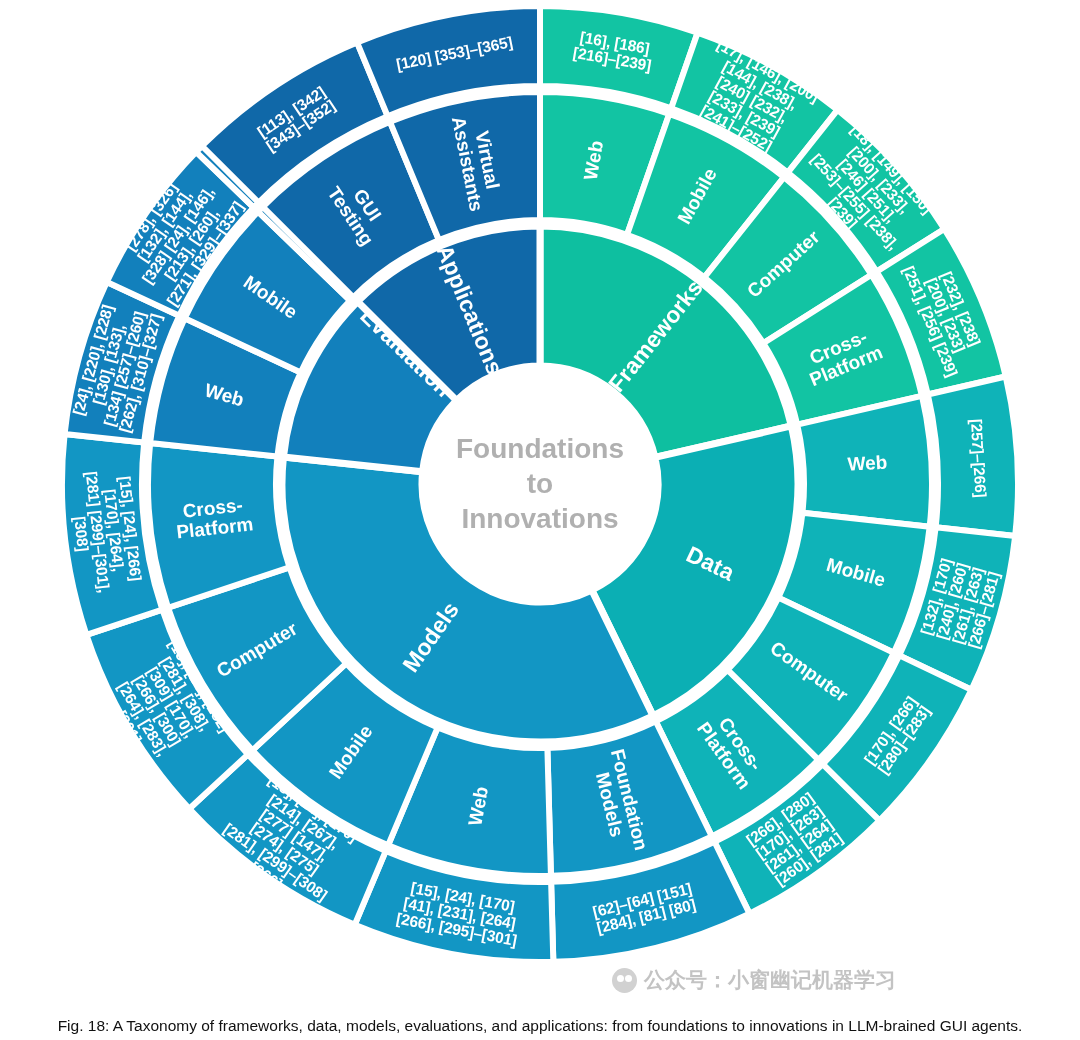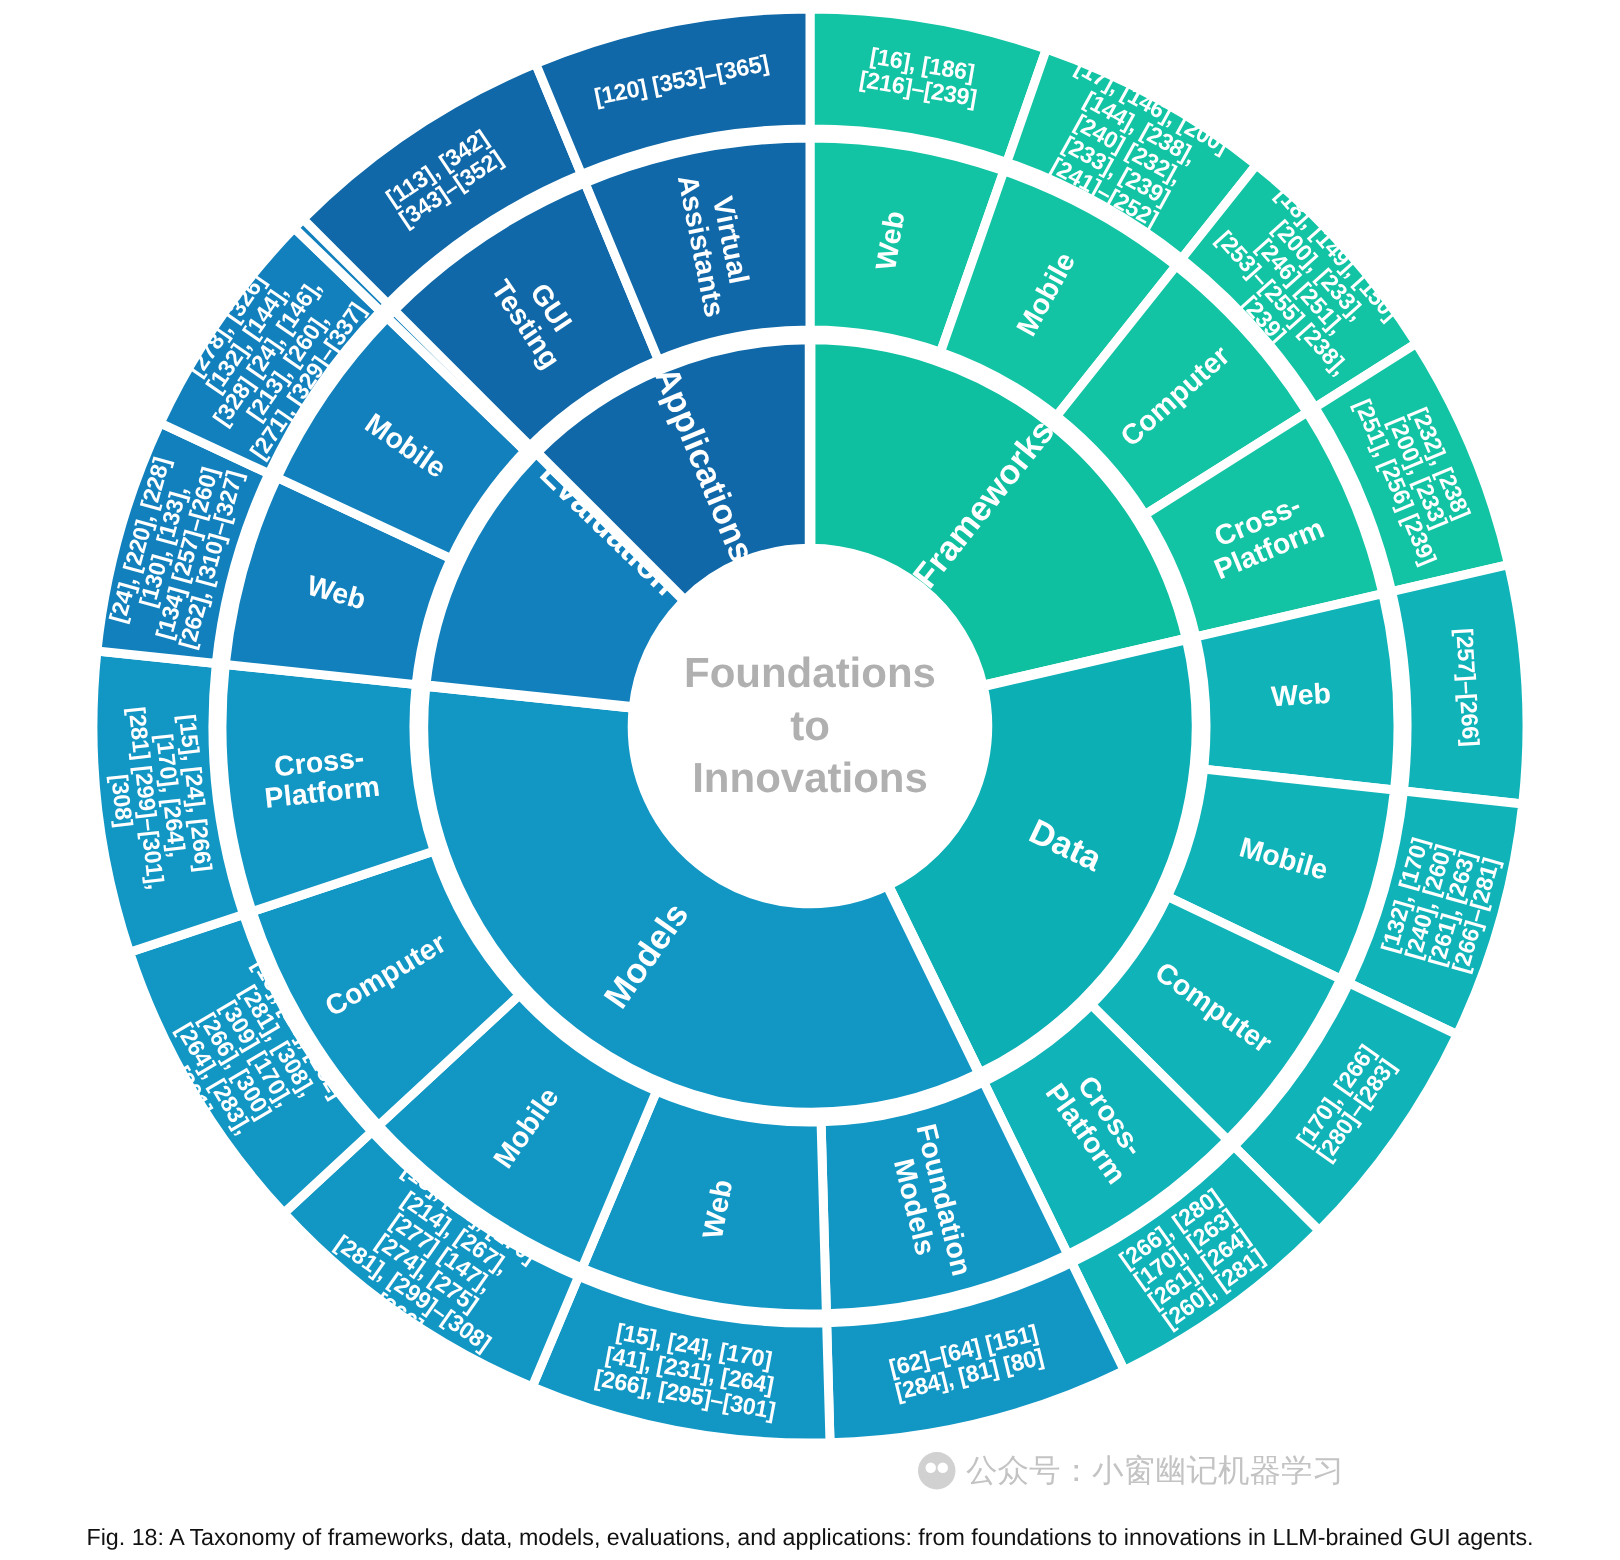--- a/index.html
+++ b/index.html
@@ -53,20 +53,21 @@
   #watermark{
     position:absolute;
     left:612px;top:966px;
     display:flex;align-items:center;gap:7px;
     color:#b9b9b9;
     font-size:21px;
     font-family:"Liberation Sans","DejaVu Sans",sans-serif;
     opacity:.85;
     pointer-events:none;
     white-space:nowrap;
+    font-weight:bold;
   }
   #watermark .wm-logo{
     width:25px;height:25px;border-radius:50%;
     background:#c9c9c9;
     position:relative;flex:none;
   }
   #watermark .wm-logo:before,#watermark .wm-logo:after{
     content:"";position:absolute;background:#ffffff;border-radius:50%;
   }
   #watermark .wm-logo:before{width:7px;height:7px;left:5px;top:7px;}

